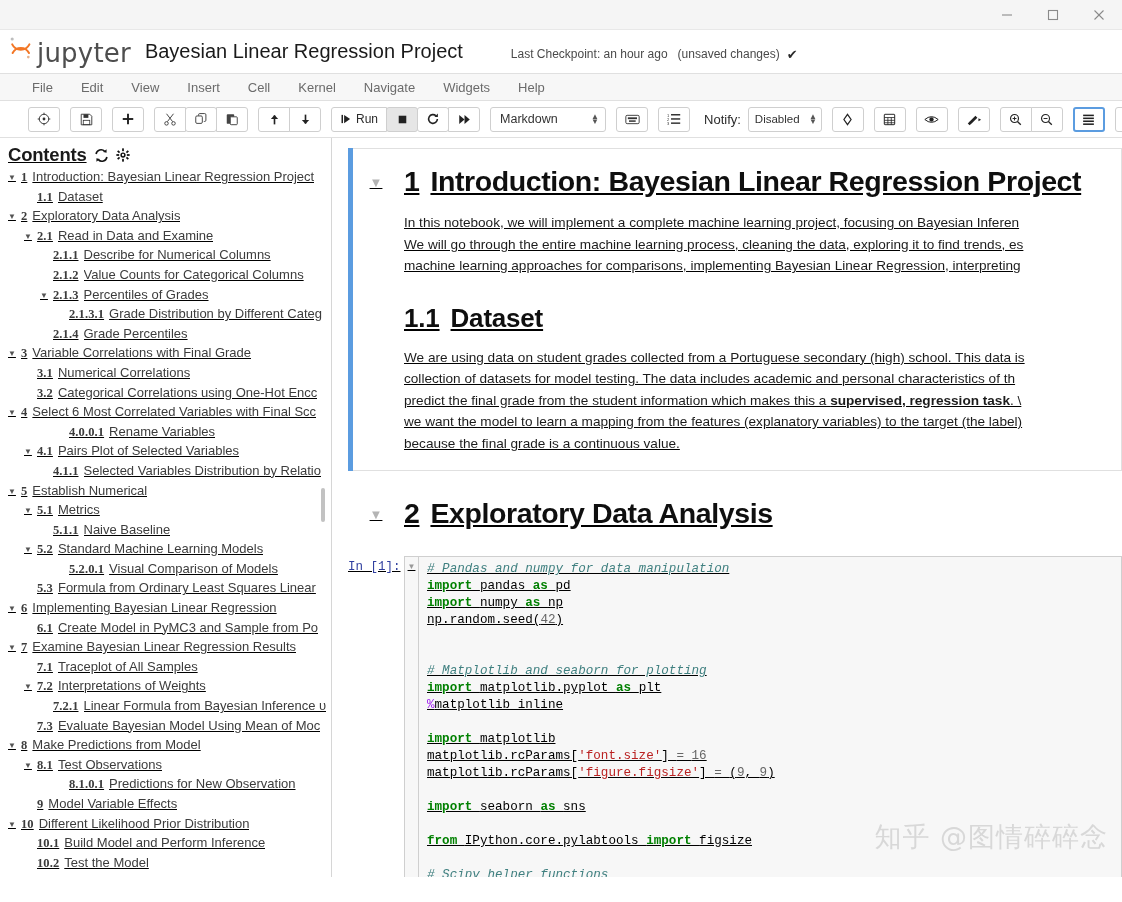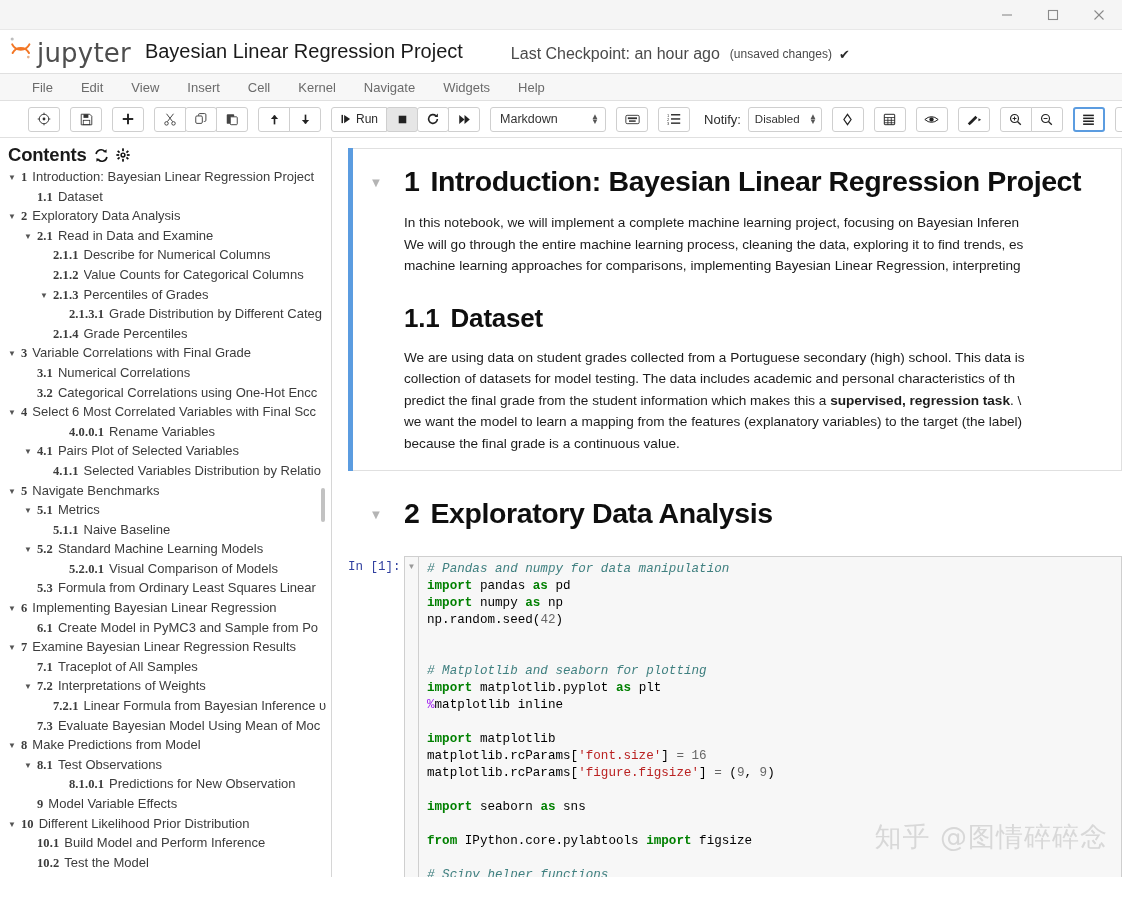--- a/index.html
+++ b/index.html
@@ -73,21 +73,21 @@
     position: relative;
     top: 1px;
   }
   .nb-name {
     font-size: 20px;
     color: #1a1a1a;
     margin-right: 8px;
     white-space: nowrap;
   }
   .ckpt-status {
-    font-size: 16px;
+    font-size: 12px;
     color: #4a4a4a;
     white-space: nowrap;
     position: relative;
     top: 3px;
     padding-left: 40px;
   }
   .unsaved {
     font-size: 12px;
     color: #4a4a4a;
     margin-left: 10px;
@@ -192,20 +192,21 @@
     color: #2b2b2b;
     margin: 0 7px 0 4px;
     white-space: nowrap;
   }
 
   
   .main-area {
     display: flex;
     height: 739px;
     background: #737373;
+    text-decoration: underline;
   }
 
   
   .toc {
     width: 332px;
     background: #fff;
     border-right: 1px solid #d6d6d6;
     position: relative;
     box-sizing: border-box;
     overflow: hidden;
@@ -785,21 +786,21 @@
               <span class="toc-text">Pairs Plot of Selected Variables</span>
             </li>
             <li class="toc-row" style="padding-left: 32px;">
               <span class="caret"></span>
               <span class="toc-num">4.1.1</span>
               <span class="toc-text">Selected Variables Distribution by Relatio</span>
             </li>
             <li class="toc-row" style="padding-left: 0px;">
               <span class="caret">▼</span>
               <span class="toc-num">5</span>
-              <span class="toc-text">Navigate Benchmarks</span>
+              <span class="toc-text">Establish Numerical</span>
             </li>
             <li class="toc-row" style="padding-left: 16px;">
               <span class="caret">▼</span>
               <span class="toc-num">5.1</span>
               <span class="toc-text">Metrics</span>
             </li>
             <li class="toc-row" style="padding-left: 32px;">
               <span class="caret"></span>
               <span class="toc-num">5.1.1</span>
               <span class="toc-text">Naive Baseline</span>

